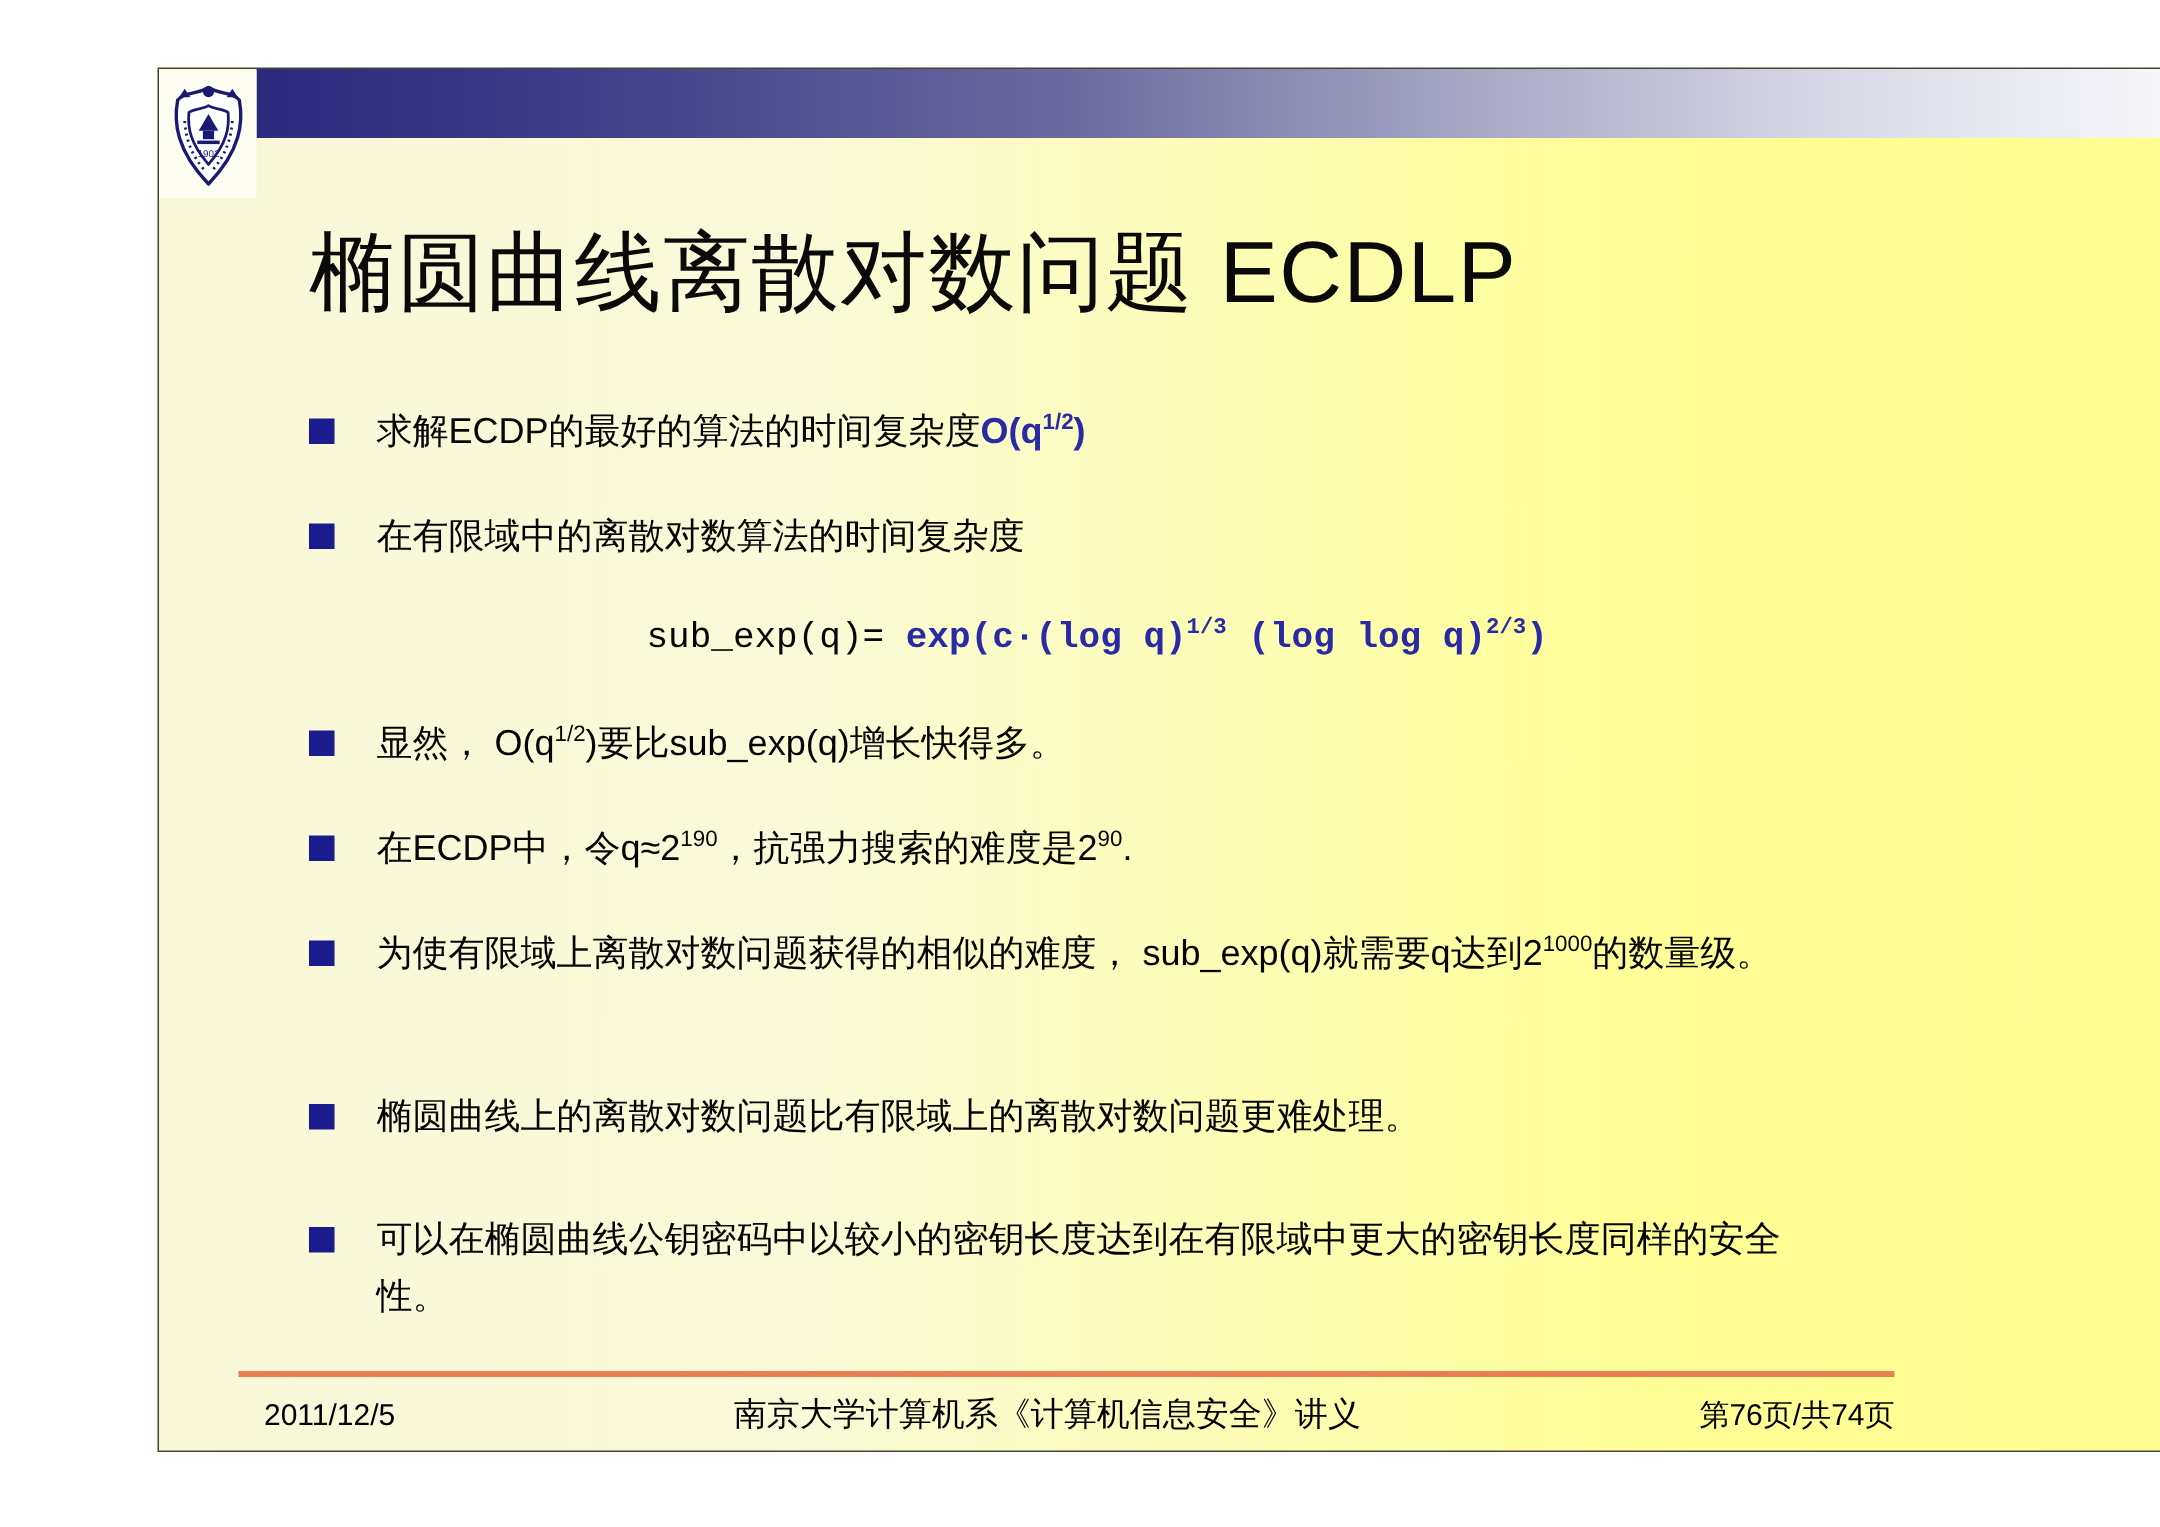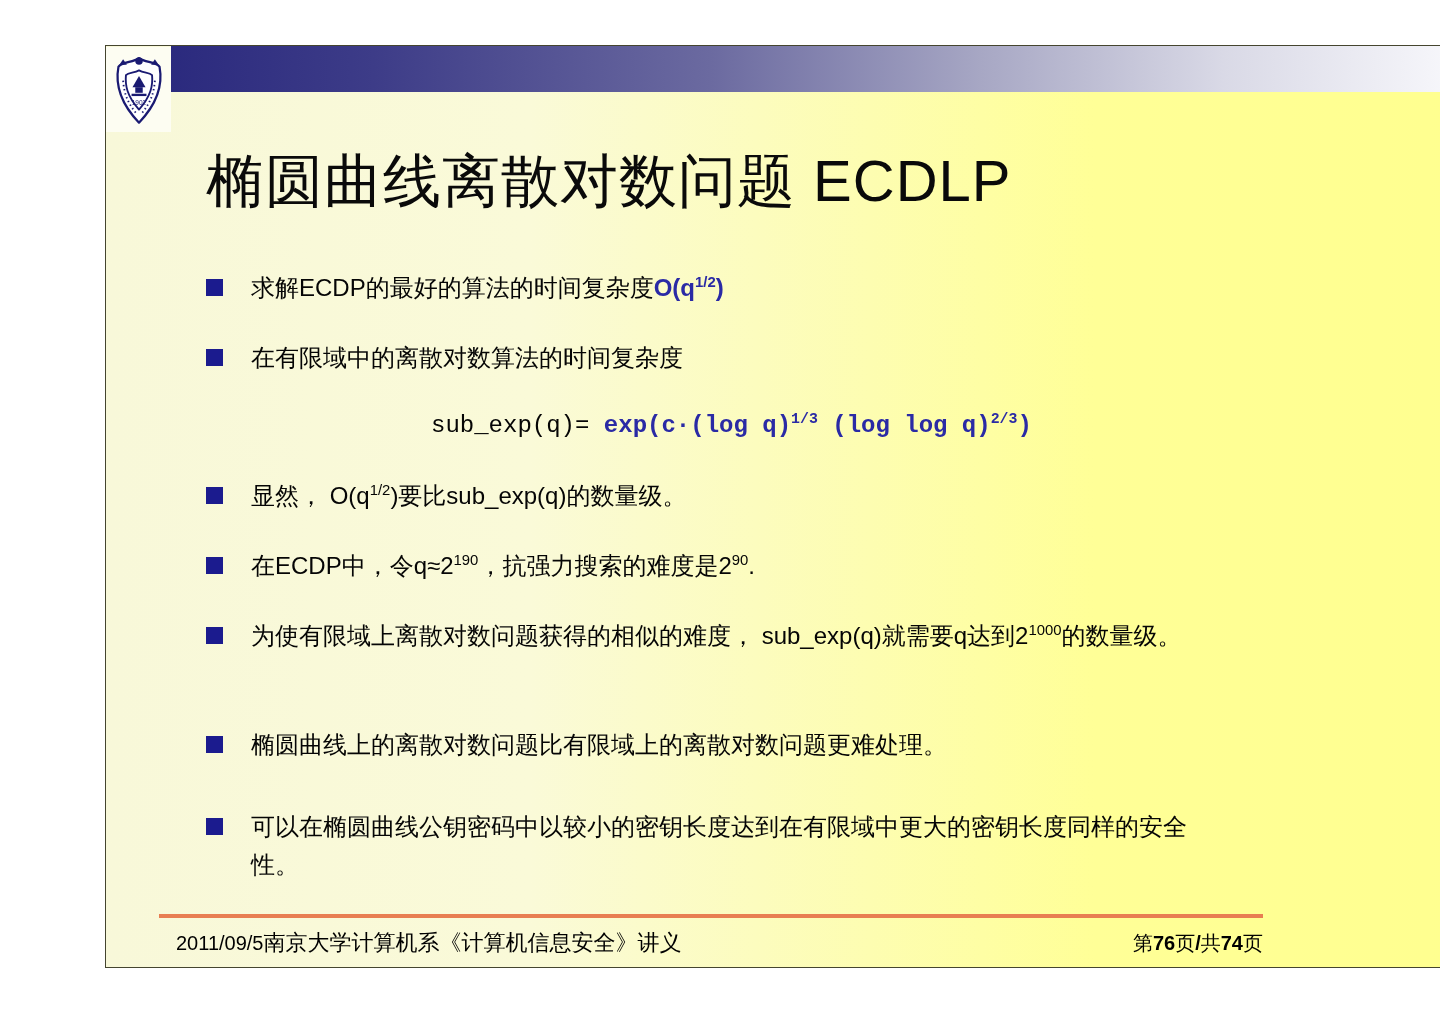--- a/index.html
+++ b/index.html
@@ -66,37 +66,37 @@
   .r2{top:361px;left:325px}
   .r2 .row-text{margin-left:0;max-width:none;white-space:nowrap;font-family:Liberation Mono, monospace;}
   .r3{top:431px}
   .r4{top:501px}
   .r5{top:571px}
   .r6{top:680px}
   .r7{top:762px}
   
   .c-accent{color:#2a2aa5;font-weight:bold;}
   .c-sup{font-size:62%;vertical-align:super;line-height:0;}
-  .c-b{font-weight:bold;}
+  .c-b{font-weight:normal;}
   
   .footer-line{
     position:absolute;
     left:53px;top:868px;
     width:1104px;height:4px;
     background:#e87e52;
   }
   .footer{
     position:absolute;
     left:53px;top:882px;
     width:1104px;
     display:flex;
     align-items:baseline;
   }
   .f-date{font-size:20px;margin-left:17px;white-space:nowrap;}
-  .f-center{flex:1;text-align:left;font-size:22px;white-space:nowrap;}
+  .f-center{flex:1;text-align:center;font-size:22px;white-space:nowrap;}
   .f-page{font-size:20px;white-space:nowrap;}
 </style>
 </head>
 <body>
 
 <div class="slide">
 
   <div class="topbar"></div>
 
   <div class="logo-box">
@@ -132,21 +132,21 @@
       <span class="bullet-square"></span>
       <span class="row-text"><span>在有限域中的离散对数算法的时间复杂度</span></span>
     </div>
 
     <div class="row r2">
       <span class="row-text"><span>sub_exp(q)= </span><span class="c-accent">exp(c·(log q)</span><span class="c-accent c-sup">1/3</span><span class="c-accent"> (log log q)</span><span class="c-accent c-sup">2/3</span><span class="c-accent">)</span></span>
     </div>
 
     <div class="row r3">
       <span class="bullet-square"></span>
-      <span class="row-text"><span>显然， O(q</span><span class="c-sup">1/2</span><span>)要比sub_exp(q)的数量级。</span></span>
+      <span class="row-text"><span>显然， O(q</span><span class="c-sup">1/2</span><span>)要比sub_exp(q)增长快得多。</span></span>
     </div>
 
     <div class="row r4">
       <span class="bullet-square"></span>
       <span class="row-text"><span>在ECDP中，令q≈2</span><span class="c-sup">190</span><span>，抗强力搜索的难度是2</span><span class="c-sup">90</span><span>.</span></span>
     </div>
 
     <div class="row r5">
       <span class="bullet-square"></span>
       <span class="row-text"><span>为使有限域上离散对数问题获得的相似的难度， sub_exp(q)就需要q达到2</span><span class="c-sup">1000</span><span>的数量级。</span></span>
@@ -160,18 +160,18 @@
     <div class="row r7">
       <span class="bullet-square"></span>
       <span class="row-text"><span>可以在椭圆曲线公钥密码中以较小的密钥长度达到在有限域中更大的密钥长度同样的安全性。</span></span>
     </div>
 
   </div>
 
   <div class="footer-line"></div>
 
   <div class="footer">
-    <span class="f-date">2011/09/5</span>
+    <span class="f-date">2011/12/5</span>
     <span class="f-center">南京大学计算机系《计算机信息安全》讲义</span>
     <span class="f-page"><span>第</span><span class="c-b">76</span><span>页</span><span class="c-b">/</span><span>共</span><span class="c-b">74</span><span>页</span></span>
   </div>
 
 </div>
 
 </body></html>

